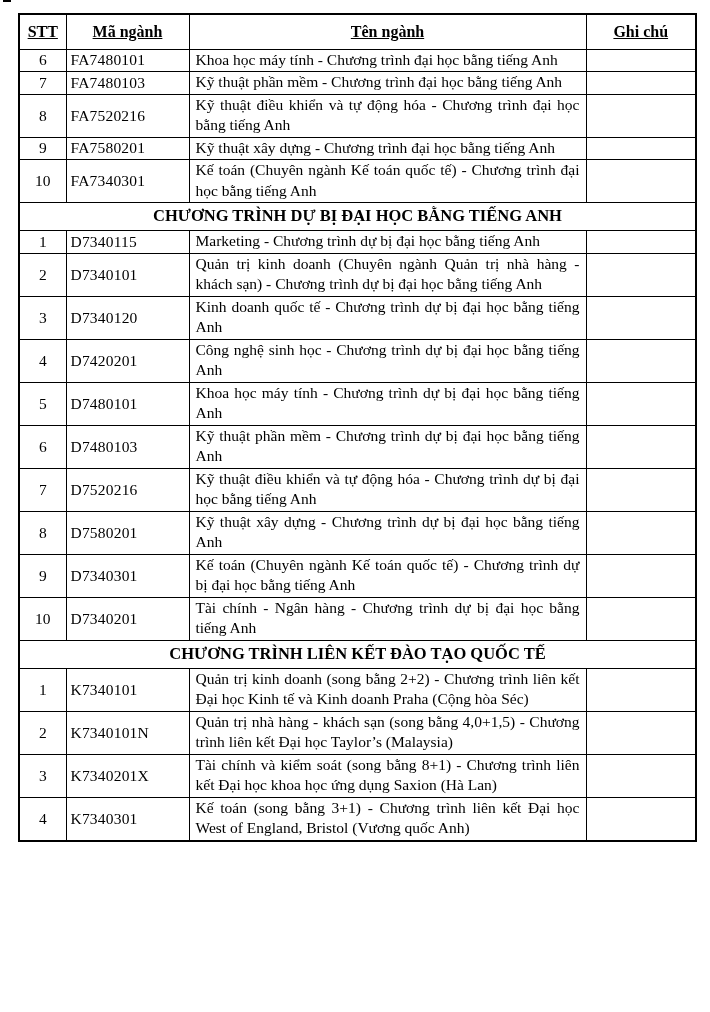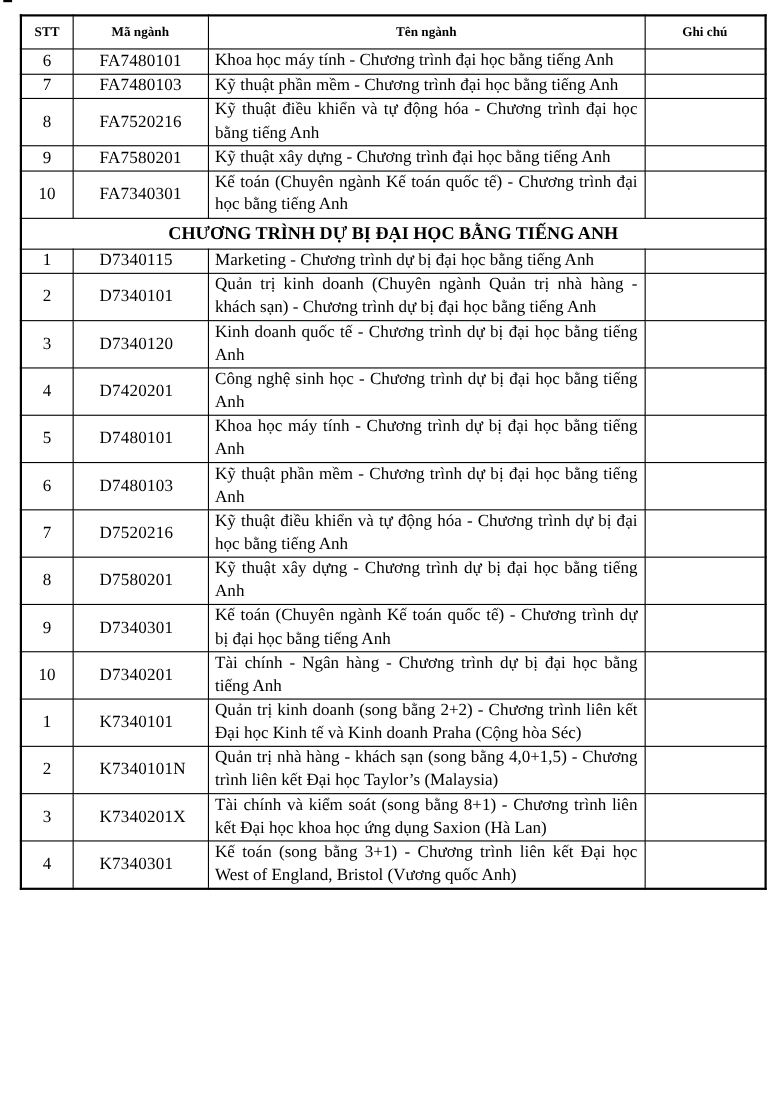--- a/index.html
+++ b/index.html
@@ -33,38 +33,39 @@
     border: 2px solid #000000;
     color: #000000;
   }
   col.c-stt  { width: 47px;  }
   col.c-code { width: 123px; }
   col.c-name { width: 397px; }
   col.c-note { width: 110px; }
   th {
     border: 1px solid #000000;
     font-weight: bold;
-    font-size: 12px;
+    font-size: 16px;
     text-align: center;
     vertical-align: middle;
     padding: 8px 2px;
     line-height: 1.1;
+    text-decoration: underline;
   }
   td {
     border: 1px solid #000000;
     vertical-align: middle;
     font-size: 15.5px;
   }
   td.stt-cell {
     text-align: center;
     padding: 1px 2px;
   }
   td.code-cell {
     text-align: left;
-    padding: 1px 2px 1px 24px;
+    padding: 1px 2px 1px 4px;
     letter-spacing: 0.2px;
   }
   td.name-cell {
     text-align: justify;
     padding: 0 6px 1px 6px;
     line-height: 20.5px;
   }
   td.name-cell .program-italic {
   }
   td.note-cell {
@@ -186,20 +187,23 @@
           <td class="code-cell">D7340301</td>
           <td class="name-cell"><span class="name-regular">Kế toán (Chuyên ngành Kế toán quốc tế)</span><span class="name-sep"> - </span><span class="program-italic">Chương trình dự bị đại học bằng tiếng Anh</span></td>
           <td class="note-cell"></td>
         </tr>
         <tr class="data-row">
           <td class="stt-cell">10</td>
           <td class="code-cell">D7340201</td>
           <td class="name-cell"><span class="name-regular">Tài chính - Ngân hàng</span><span class="name-sep"> - </span><span class="program-italic">Chương trình dự bị đại học bằng tiếng Anh</span></td>
           <td class="note-cell"></td>
         </tr>
+        <tr class="section-row">
+          <td class="section-cell" colspan="4">CHƯƠNG TRÌNH LIÊN KẾT ĐÀO TẠO QUỐC TẾ</td>
+        </tr>
         <tr class="data-row">
           <td class="stt-cell">1</td>
           <td class="code-cell">K7340101</td>
           <td class="name-cell"><span class="name-regular">Quản trị kinh doanh (song bằng 2+2)</span><span class="name-sep"> - </span><span class="program-italic">Chương trình liên kết Đại học Kinh tế và Kinh doanh Praha (Cộng hòa Séc)</span></td>
           <td class="note-cell"></td>
         </tr>
         <tr class="data-row">
           <td class="stt-cell">2</td>
           <td class="code-cell">K7340101N</td>
           <td class="name-cell"><span class="name-regular">Quản trị nhà hàng - khách sạn (song bằng 4,0+1,5)</span><span class="name-sep"> - </span><span class="program-italic">Chương trình liên kết Đại học Taylor’s (Malaysia)</span></td>

